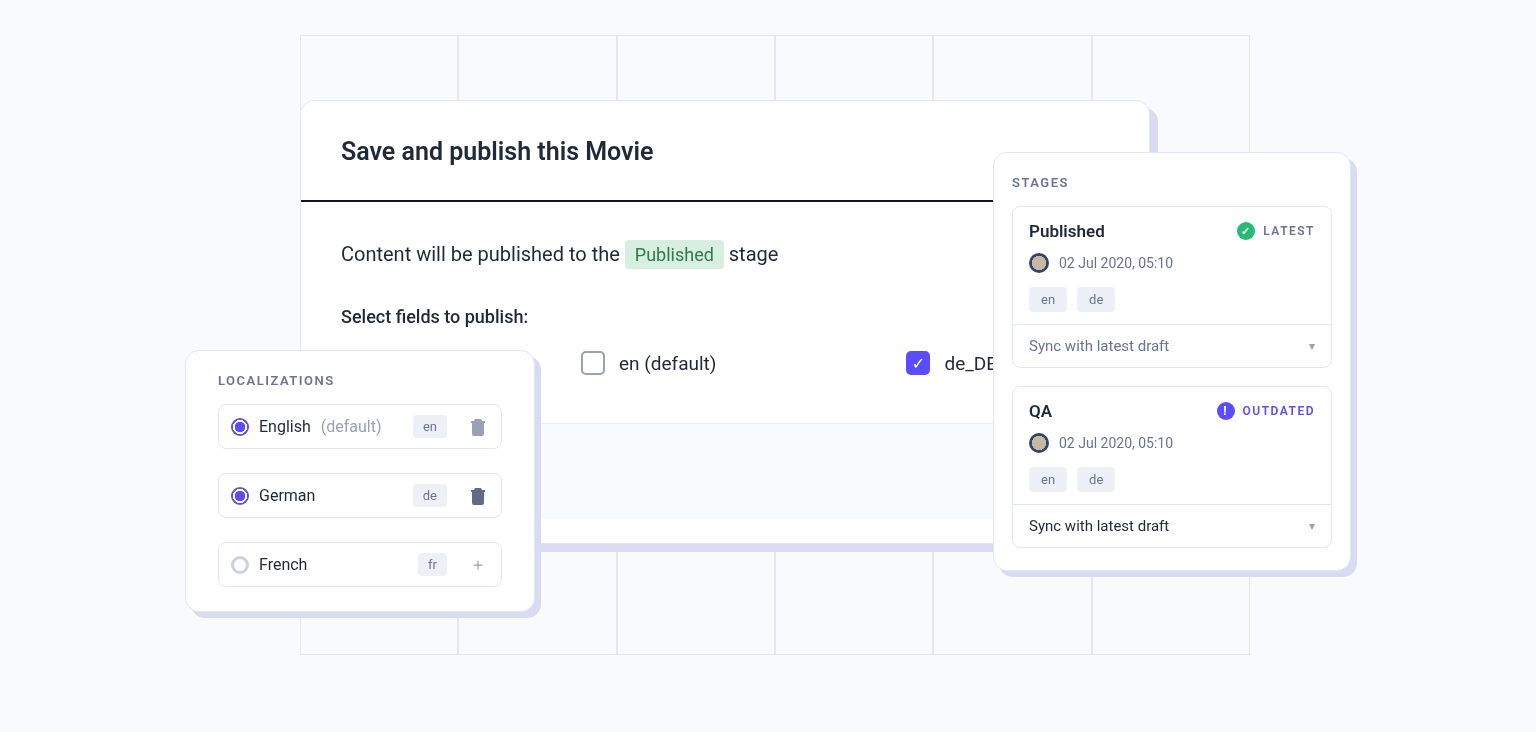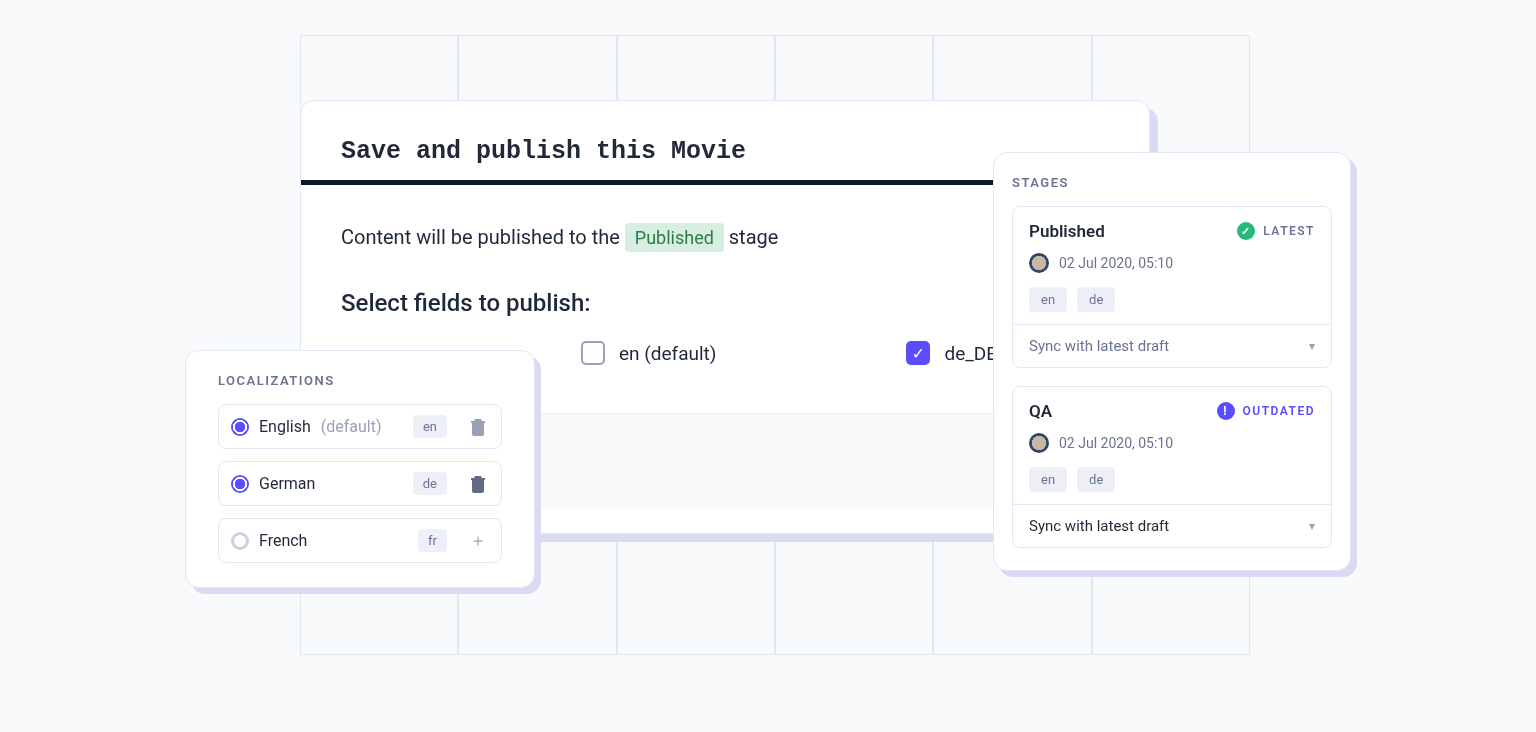--- a/index.html
+++ b/index.html
@@ -26,29 +26,28 @@
   .modal {
     position: absolute;
     left: 300px; top: 100px;
     width: 850px;
     background: #fff;
     border: 1px solid #e3e6f5;
     border-radius: 14px;
     box-shadow: 8px 8px 0 #d8dbf2;
   }
   .modal-header {
-    padding: 36px 40px 14px;
-    border-bottom: 5px solid #0f172a;
-    font-family: Liberation Mono, monospace;
+    padding: 36px 40px 34px;
+    border-bottom: 2px solid #0f172a;
   }
   .modal-title { font-size: 25px; font-weight: 600; color: #1f2937; }
   .modal-body  { padding: 40px 40px 24px; }
   .pub-line   { font-size: 20px; color: #1f2937; }
   .pub-badge  { background:#d7efe1; color:#2f7a4d; padding:4px 10px; border-radius:4px; font-size:18px; }
-  .select-label { margin-top:40px; font-size:24px; color:#1f2937; font-weight:500; }
+  .select-label { margin-top:40px; font-size:18px; color:#1f2937; font-weight:500; }
   .checkboxes  { display:flex; gap:190px; margin:24px 0 0 240px; }
   .cb          { display:flex; align-items:center; gap:14px; font-size:19px; color:#1f2937; }
   .box, .box-checked {
     width:24px; height:24px; border-radius:5px; display:flex;
     align-items:center; justify-content:center;
   }
   .box         { border:2px solid #9aa1b5; }
   .box-checked { background:#5b4cff; color:#fff; font-size:16px; }
   .modal-footer {
     margin-top:48px; background:#f9fafc; border-top:1px solid #ecedf5;
@@ -65,21 +64,21 @@
     background:#fff; border:1px solid #e3e6f5; border-radius:14px;
     box-shadow:6px 6px 0 #d8dbf2; padding:22px 32px 24px;
   }
   .panel-title {
     font-size:13px; font-weight:600; letter-spacing:1.5px;
     color:#6b7394; text-transform:uppercase; margin-bottom:16px;
   }
   .loc-row {
     display:flex; align-items:center; gap:10px;
     border:1px solid #e3e6f5; border-radius:8px;
-    padding:10px 12px; margin-bottom:12px; font-size:16px;
+    padding:10px 12px; margin-bottom:24px; font-size:16px;
   }
   .loc-row:last-of-type { margin-bottom:0; }
   .radio { width:18px; height:18px; border-radius:50%; flex-shrink:0; }
   .r-on  { background:radial-gradient(circle,#5b4cff 0 40%,#fff 41% 55%,#5b4cff 56% 100%); }
   .r-off { border:3px solid #cbd0e2; }
   .loc-name { color:#1f2937; }
   .loc-default { color:#9aa1b5; }
   .loc-code {
     margin-left:auto; background:#eef0f8; color:#6b7394;
     padding:4px 10px; border-radius:4px; font-size:13px;

